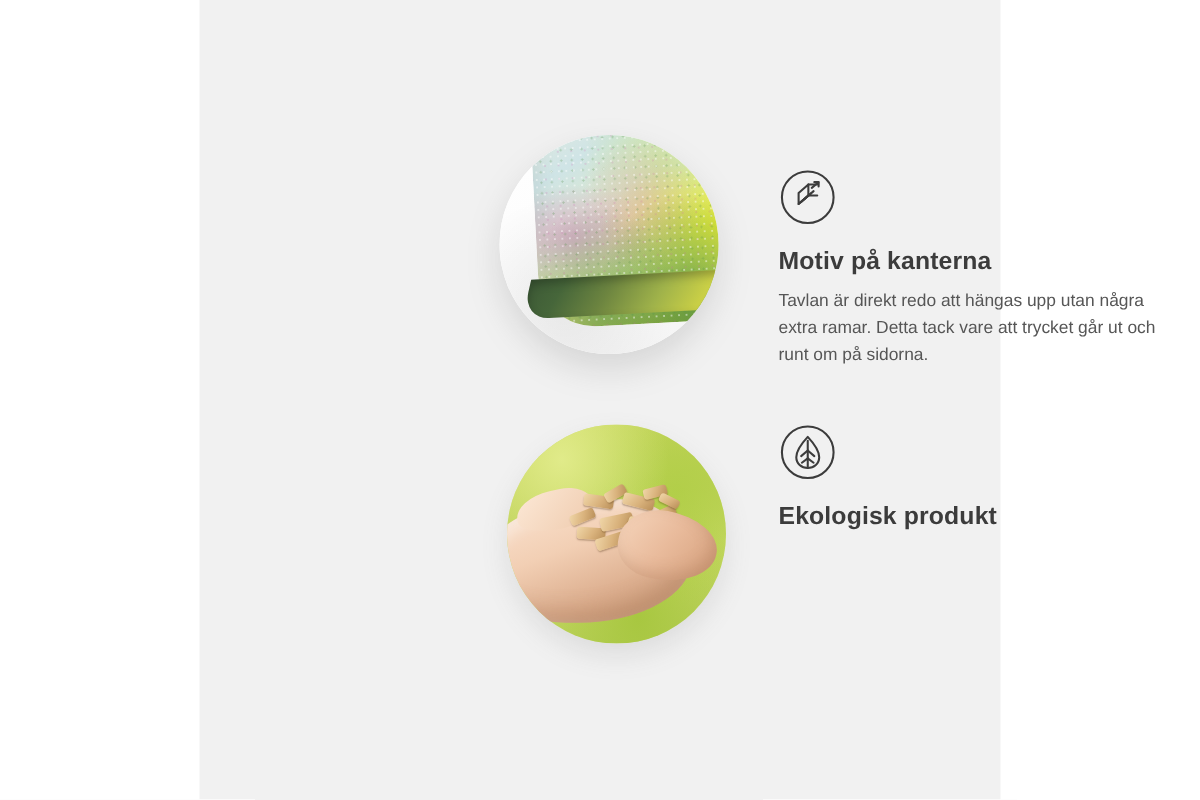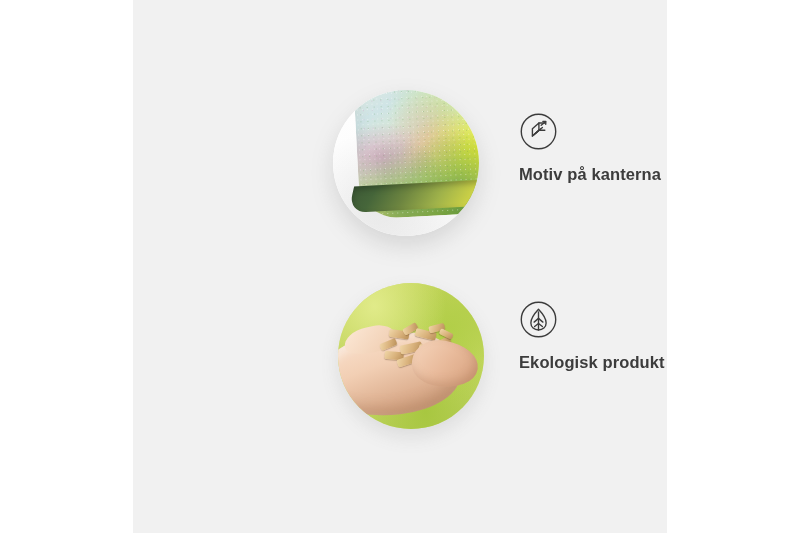--- a/index.html
+++ b/index.html
@@ -192,21 +192,21 @@
     margin: 0;
     font-size: 11.6px;
     color: #565656;
     line-height: 1.55;
   }
 
   #text-edges { top: 112px; }
   #text-edges .feature-title { margin-top: 14px; }
   #text-edges .feature-desc  { margin-top: 7px; }
 
-  #text-eco { top: 300px; }
+  #text-eco { top: 282px; }
   #text-eco .feature-title { margin-top: 14px; }
   #text-eco .feature-desc  { margin-top: 7px; }
 </style>
 </head>
 <body>
 
 <div id="page">
 
   <div id="content-panel">
 
@@ -225,20 +225,21 @@
         <path d="M18.8 27.6 L26.6 20.9"></path>
         <path d="M21.1 25.6 L28.8 19.0"></path>
         <path d="M24.5 22.5 L31.8 22.5"></path>
         <path d="M24.5 13.5 L31.8 13.5"></path>
         <path d="M27.3 16.3 L32.6 11.9"></path>
         <path d="M29.4 11.6 L33.0 11.5 L32.9 15.2"></path>
       </svg>
 
       <p class="feature-title">Motiv på kanterna</p>
 
+      <p class="feature-desc">Tavlan är direkt redo att hängas upp utan några extra ramar. Detta tack vare att trycket går ut och runt om på sidorna.</p>
     </div>
 
     <div class="photo-circle" id="photo-eco">
       <div class="grass"></div>
       <div class="hand"></div>
       <div class="thumb"></div>
       <div class="chips">
         <i style="left:2px;  top:16px; width:17px; height:7px;  transform:rotate(-18deg);"></i>
         <i style="left:12px; top:6px;  width:20px; height:8px;  transform:rotate(12deg);"></i>
         <i style="left:26px; top:2px;  width:15px; height:7px;  transform:rotate(-26deg);"></i>

